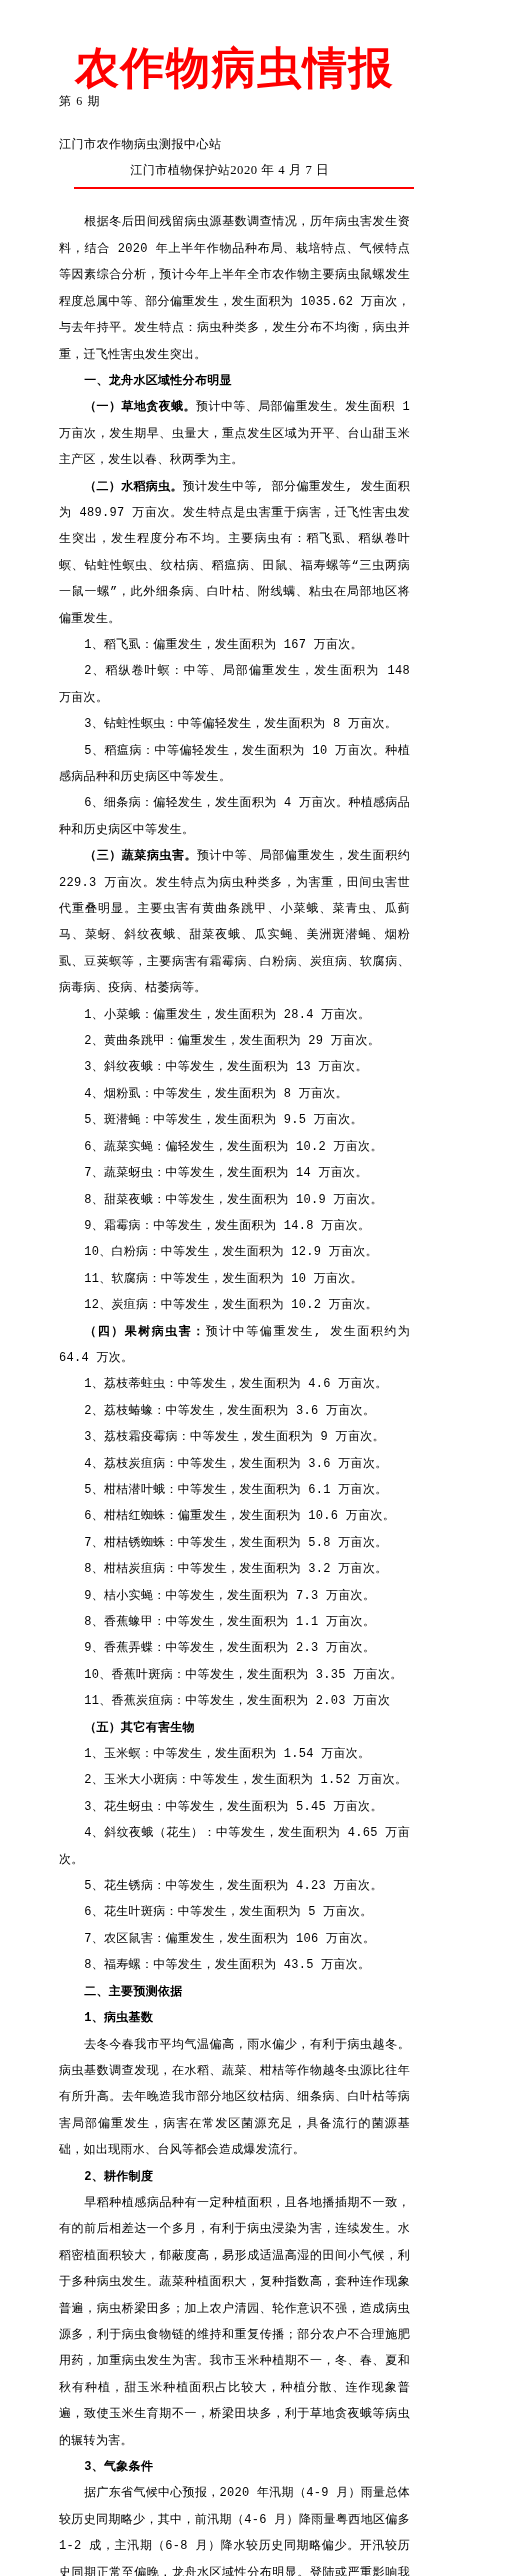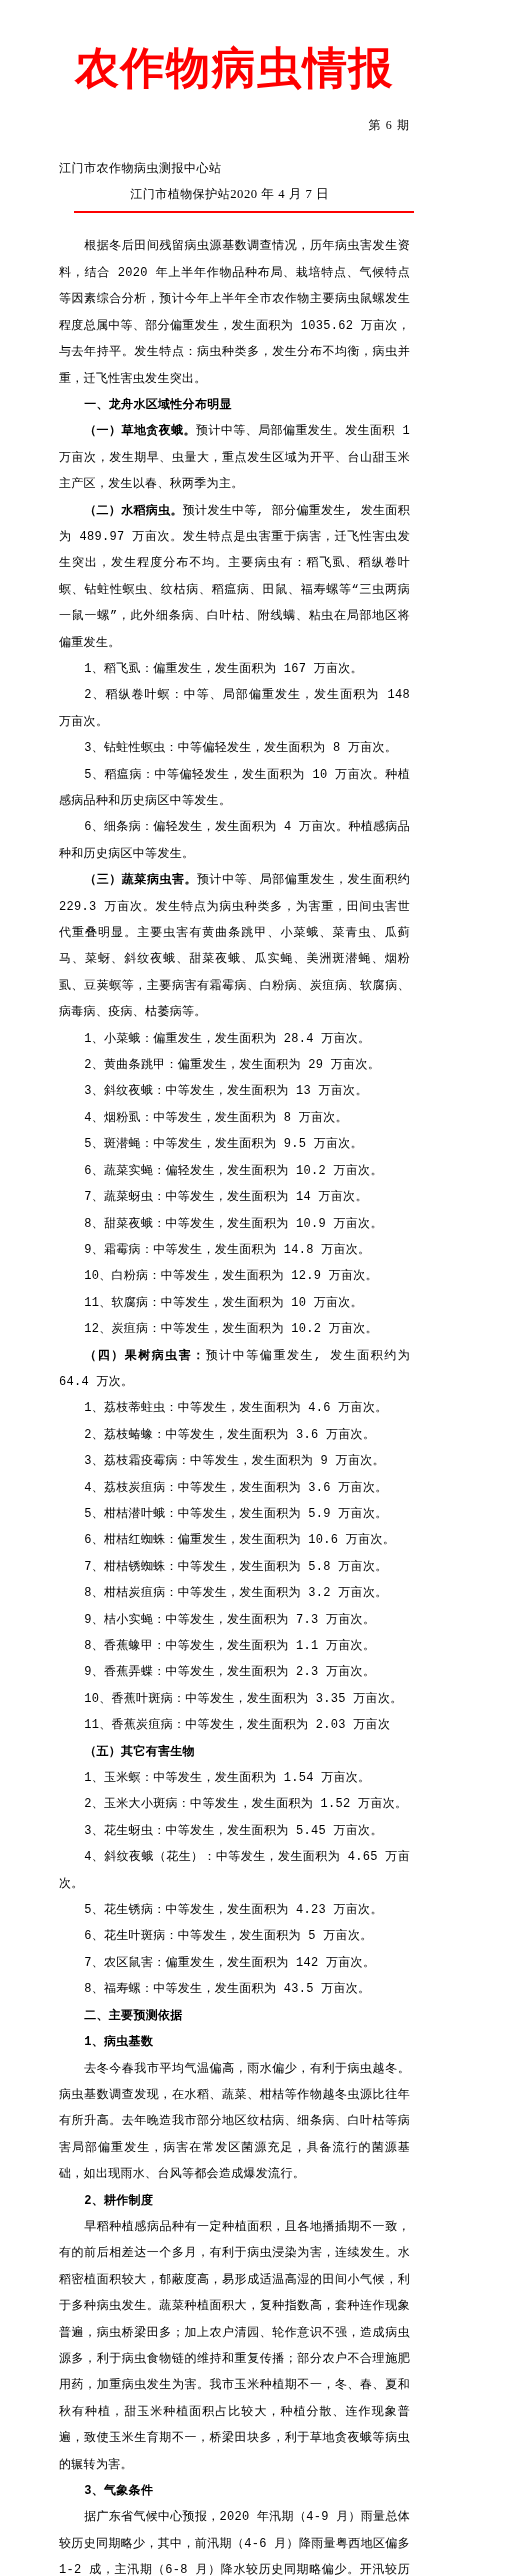--- a/index.html
+++ b/index.html
@@ -20,23 +20,22 @@
   .masthead-title {
     text-align: center;
     color: #fe0000;
     font-size: 44px;
     line-height: 49px;
     font-weight: bold;
     letter-spacing: 1.6px;
     white-space: nowrap;
   }
   .issue {
-    text-align: right;
-    font-size: 12px;
-    margin-top: 24px;
+    text-align: left;
+    font-size: 12px;
     letter-spacing: 1.1px;
   }
   .org-block { margin-top: 26.4px; }
   .org-line1 {
     font-family: "Liberation Sans", "DejaVu Sans", sans-serif;
     font-size: 12px;
     letter-spacing: 0.5px;
   }
   .org-line2 {
     margin-top: 8.5px;
@@ -152,21 +151,21 @@
   <p><b>（四）果树病虫害：</b><span>预计中等偏重发生, 发生面积约为 64.4 万次。</span></p>
 
   <p><b></b><span>1、荔枝蒂蛀虫：中等发生，发生面积为 4.6 万亩次。</span></p>
 
   <p><b></b><span>2、荔枝蝽蟓：中等发生，发生面积为 3.6 万亩次。</span></p>
 
   <p><b></b><span>3、荔枝霜疫霉病：中等发生，发生面积为 9 万亩次。</span></p>
 
   <p><b></b><span>4、荔枝炭疽病：中等发生，发生面积为 3.6 万亩次。</span></p>
 
-  <p><b></b><span>5、柑桔潜叶蛾：中等发生，发生面积为 5.9 万亩次。</span></p>
+  <p><b></b><span>5、柑桔潜叶蛾：中等发生，发生面积为 6.1 万亩次。</span></p>
 
   <p><b></b><span>6、柑桔红蜘蛛：偏重发生，发生面积为 10.6 万亩次。</span></p>
 
   <p><b></b><span>7、柑桔锈蜘蛛：中等发生，发生面积为 5.8 万亩次。</span></p>
 
   <p><b></b><span>8、柑桔炭疽病：中等发生，发生面积为 3.2 万亩次。</span></p>
 
   <p><b></b><span>9、桔小实蝇：中等发生，发生面积为 7.3 万亩次。</span></p>
 
   <p><b></b><span>8、香蕉蟓甲：中等发生，发生面积为 1.1 万亩次。</span></p>
@@ -184,21 +183,21 @@
   <p><b></b><span>2、玉米大小斑病：中等发生，发生面积为 1.52 万亩次。</span></p>
 
   <p><b></b><span>3、花生蚜虫：中等发生，发生面积为 5.45 万亩次。</span></p>
 
   <p><b></b><span>4、斜纹夜蛾（花生）：中等发生，发生面积为 4.65 万亩次。</span></p>
 
   <p><b></b><span>5、花生锈病：中等发生，发生面积为 4.23 万亩次。</span></p>
 
   <p><b></b><span>6、花生叶斑病：中等发生，发生面积为 5 万亩次。</span></p>
 
-  <p><b></b><span>7、农区鼠害：偏重发生，发生面积为 142 万亩次。</span></p>
+  <p><b></b><span>7、农区鼠害：偏重发生，发生面积为 106 万亩次。</span></p>
 
   <p><b></b><span>8、福寿螺：中等发生，发生面积为 43.5 万亩次。</span></p>
 
   <p><b>二、主要预测依据</b><span></span></p>
 
   <p><b>1、病虫基数</b><span></span></p>
 
   <p><b></b><span>去冬今春我市平均气温偏高，雨水偏少，有利于病虫越冬。病虫基数调查发现，在水稻、蔬菜、柑桔等作物越冬虫源比往年有所升高。去年晚造我市部分地区纹枯病、细条病、白叶枯等病害局部偏重发生，病害在常发区菌源充足，具备流行的菌源基础，如出现雨水、台风等都会造成爆发流行。</span></p>
 
   <p><b>2、耕作制度</b><span></span></p>

